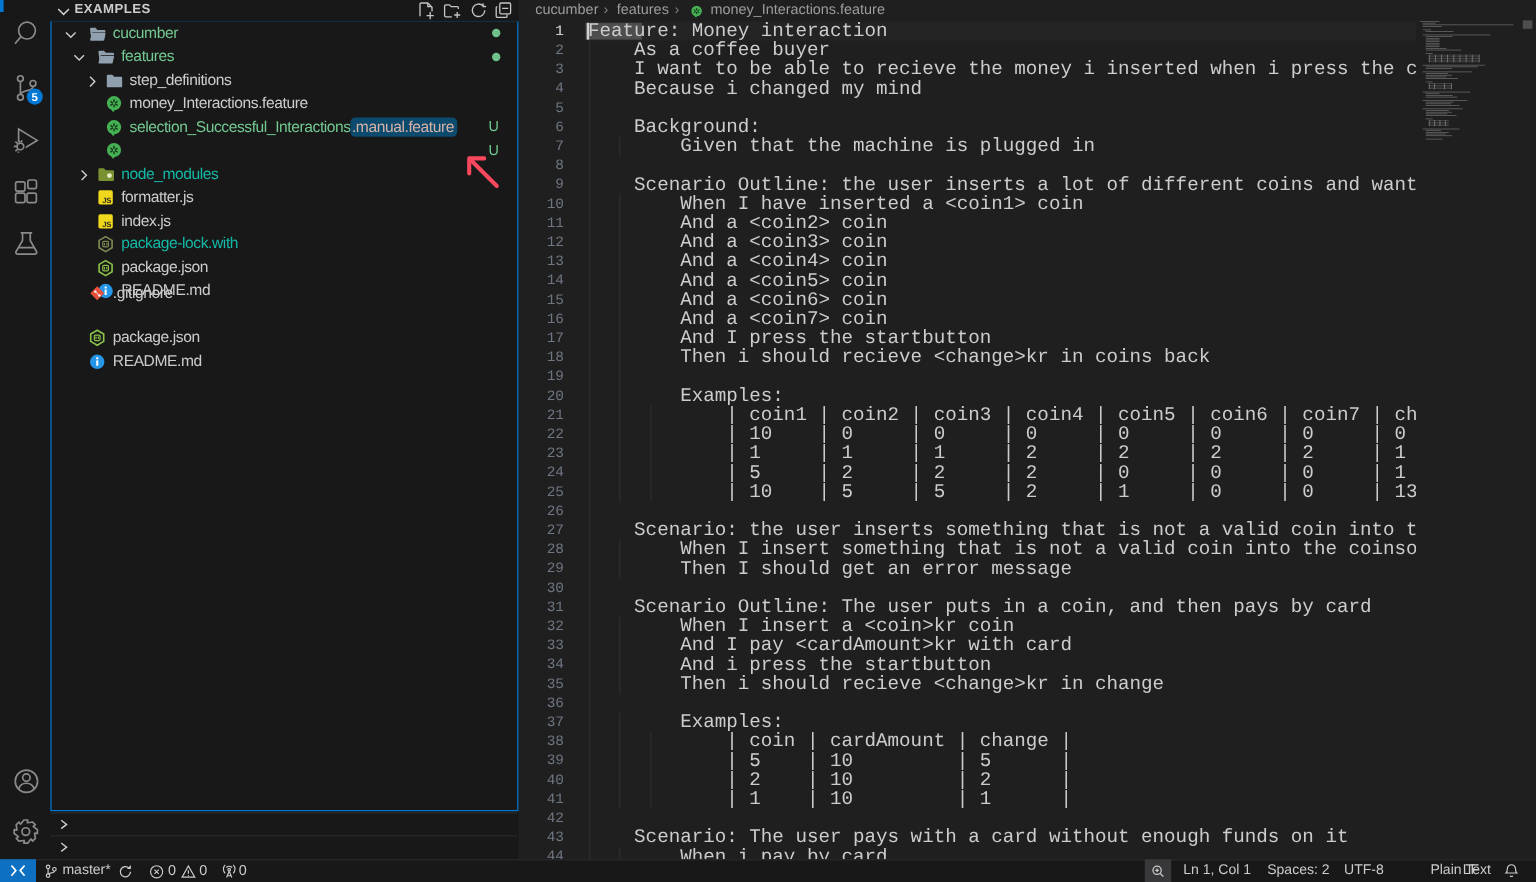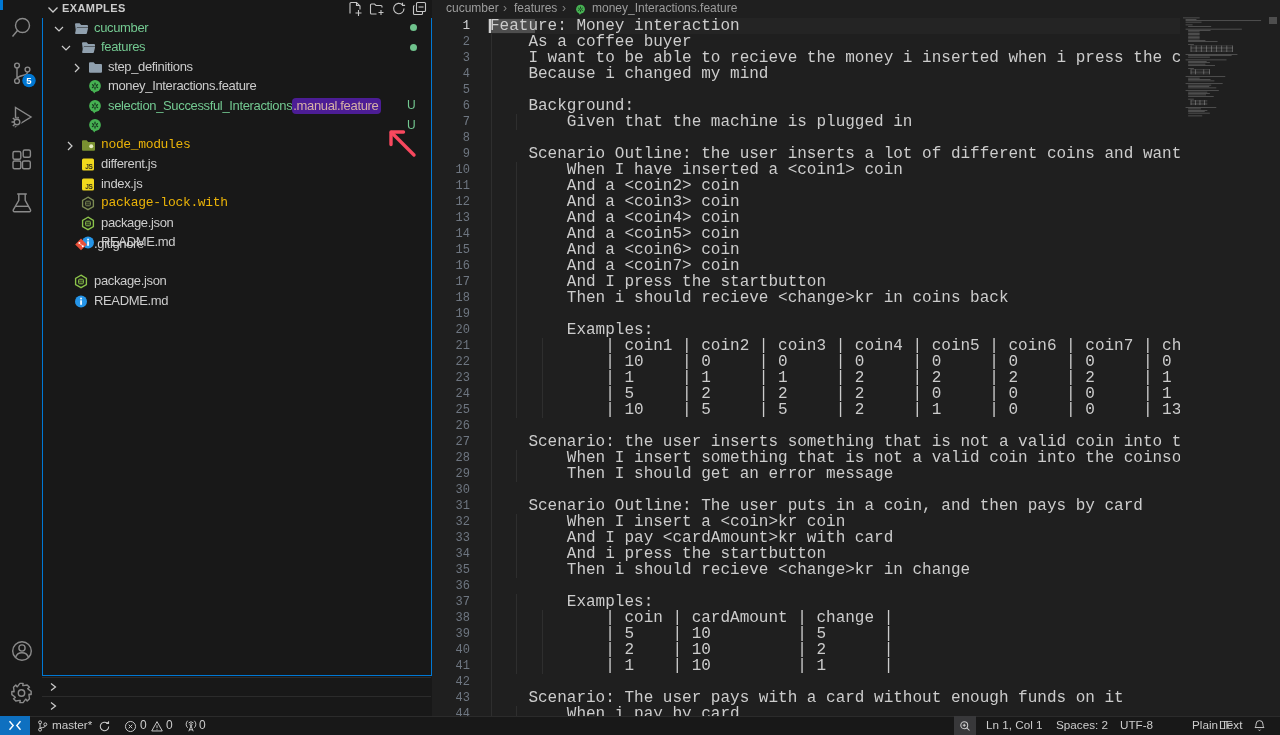--- a/index.html
+++ b/index.html
@@ -15,22 +15,22 @@
   #statusbar { left:0; top:716px; width:1280px; height:19px; background:#181818;
     border-top:1px solid #2b2b2b; z-index:30; }
 
   
   #sbheader { left:42px; top:0; width:390px; height:18px; background:#181818; z-index:5; }
   #sbtitle { left:20px; top:2px; font-size:11px; font-weight:bold; color:#cccccc; letter-spacing:.4px; }
   #treefocus { left:42px; top:17px; width:389.5px; height:659px; border:1.5px solid #0078d4; z-index:4; }
   .trow { position:absolute; left:43px; width:387px; height:20px; line-height:20px;
     font-size:13px; letter-spacing:-0.35px; color:#cccccc; white-space:pre; }
   .green { color:#73c991; }
-  .grey { color:#eab308;font-family:Liberation Mono, monospace; }
-  .hl { background:#4c1d95; color:#d7b2a7; border-radius:4px; padding:0 3px 1px 1px; }
+  .grey { color:#14b8a6; }
+  .hl { background:#0c4a6e; color:#d7b2a7; border-radius:4px; padding:0 3px 1px 1px; }
   .ubadge { position:absolute; font-size:12px; color:#73c991; }
   .gdot { position:absolute; width:7px; height:7px; border-radius:50%; background:#6fc28c; }
   .chev { position:absolute; width:16px; height:16px; }
   .secrow { position:absolute; left:42px; width:389px; height:19px; background:#181818;
     border-top:1px solid #2b2b2b; color:#cccccc; font-size:11px; font-weight:bold; }
   .secrow span { position:absolute; left:20px; top:18px; letter-spacing:.2px; }
 
   
   #bcrumb { left:446px; top:1px; height:17px; font-size:12px; color:#9d9d9d; z-index:3; white-space:nowrap; }
   pre { font-family:"Liberation Mono", monospace; font-size:16px; line-height:16px; }
@@ -342,21 +342,21 @@
         </svg></div>
       <div class="trow" style="top: 134.5px;"><svg class="chev" style="left:19px;top:3px" viewBox="0 0 16 16">
           <path d="M6 4 L10 8 L6 12" fill="none" stroke="#cccccc" stroke-width="1.2"></path>
         </svg><svg class="abs" style="left:38px;top:3px" width="14" height="15" viewBox="0 0 14 15">
           <path d="M1 3.2 a1 1 0 0 1 1-1 h3.6 l1.6 1.7 h5.8 a1 1 0 0 1 1 1 v6.9 a1 1 0 0 1-1 1 H2 a1 1 0 0 1-1-1 Z" fill="#7a9131"></path>
           <circle cx="10.2" cy="8.3" r="2" fill="#e8edc3"></circle>
         </svg><span class="abs grey" style="left:58px;top:0px">node_modules</span></div>
       <div class="trow" style="top: 154px;"><svg class="abs" style="left:38px;top:3px" width="14" height="15" viewBox="0 0 14 15">
           <rect x="1" y="1.5" width="12" height="12" rx="1.5" fill="#f0d81d"></rect>
           <text x="11.5" y="12" font-size="6.5" font-weight="bold" fill="#32321f" text-anchor="end" font-family="Liberation Sans">JS</text>
-        </svg><span class="abs " style="left:58px;top:0px">different.js</span></div>
+        </svg><span class="abs " style="left:58px;top:0px">formatter.js</span></div>
       <div class="trow" style="top: 173.5px;"><svg class="abs" style="left:38px;top:3px" width="14" height="15" viewBox="0 0 14 15">
           <rect x="1" y="1.5" width="12" height="12" rx="1.5" fill="#f0d81d"></rect>
           <text x="11.5" y="12" font-size="6.5" font-weight="bold" fill="#32321f" text-anchor="end" font-family="Liberation Sans">JS</text>
         </svg><span class="abs " style="left:58px;top:0px">index.js</span></div>
       <div class="trow" style="top: 193px;"><svg class="abs" style="left:38px;top:3px" width="14" height="15" viewBox="0 0 14 15">
           <path d="M7 1.2 L12.4 4.3 V10.5 L7 13.7 L1.6 10.5 V4.3 Z" fill="none" stroke="#7c8b53" stroke-width="1.35"></path>
           <rect x="4.6" y="5.2" width="4.8" height="4.6" rx="1" fill="none" stroke="#7c8b53" stroke-width="1"></rect>
           <path d="M6 6.4 v2.2 M8 6.4 v2.2" stroke="#7c8b53" stroke-width=".9"></path>
         </svg><span class="abs grey" style="left:58px;top:0px">package-lock.with</span></div>
       <div class="trow" style="top: 212.5px;"><svg class="abs" style="left:38px;top:3px" width="14" height="15" viewBox="0 0 14 15">

